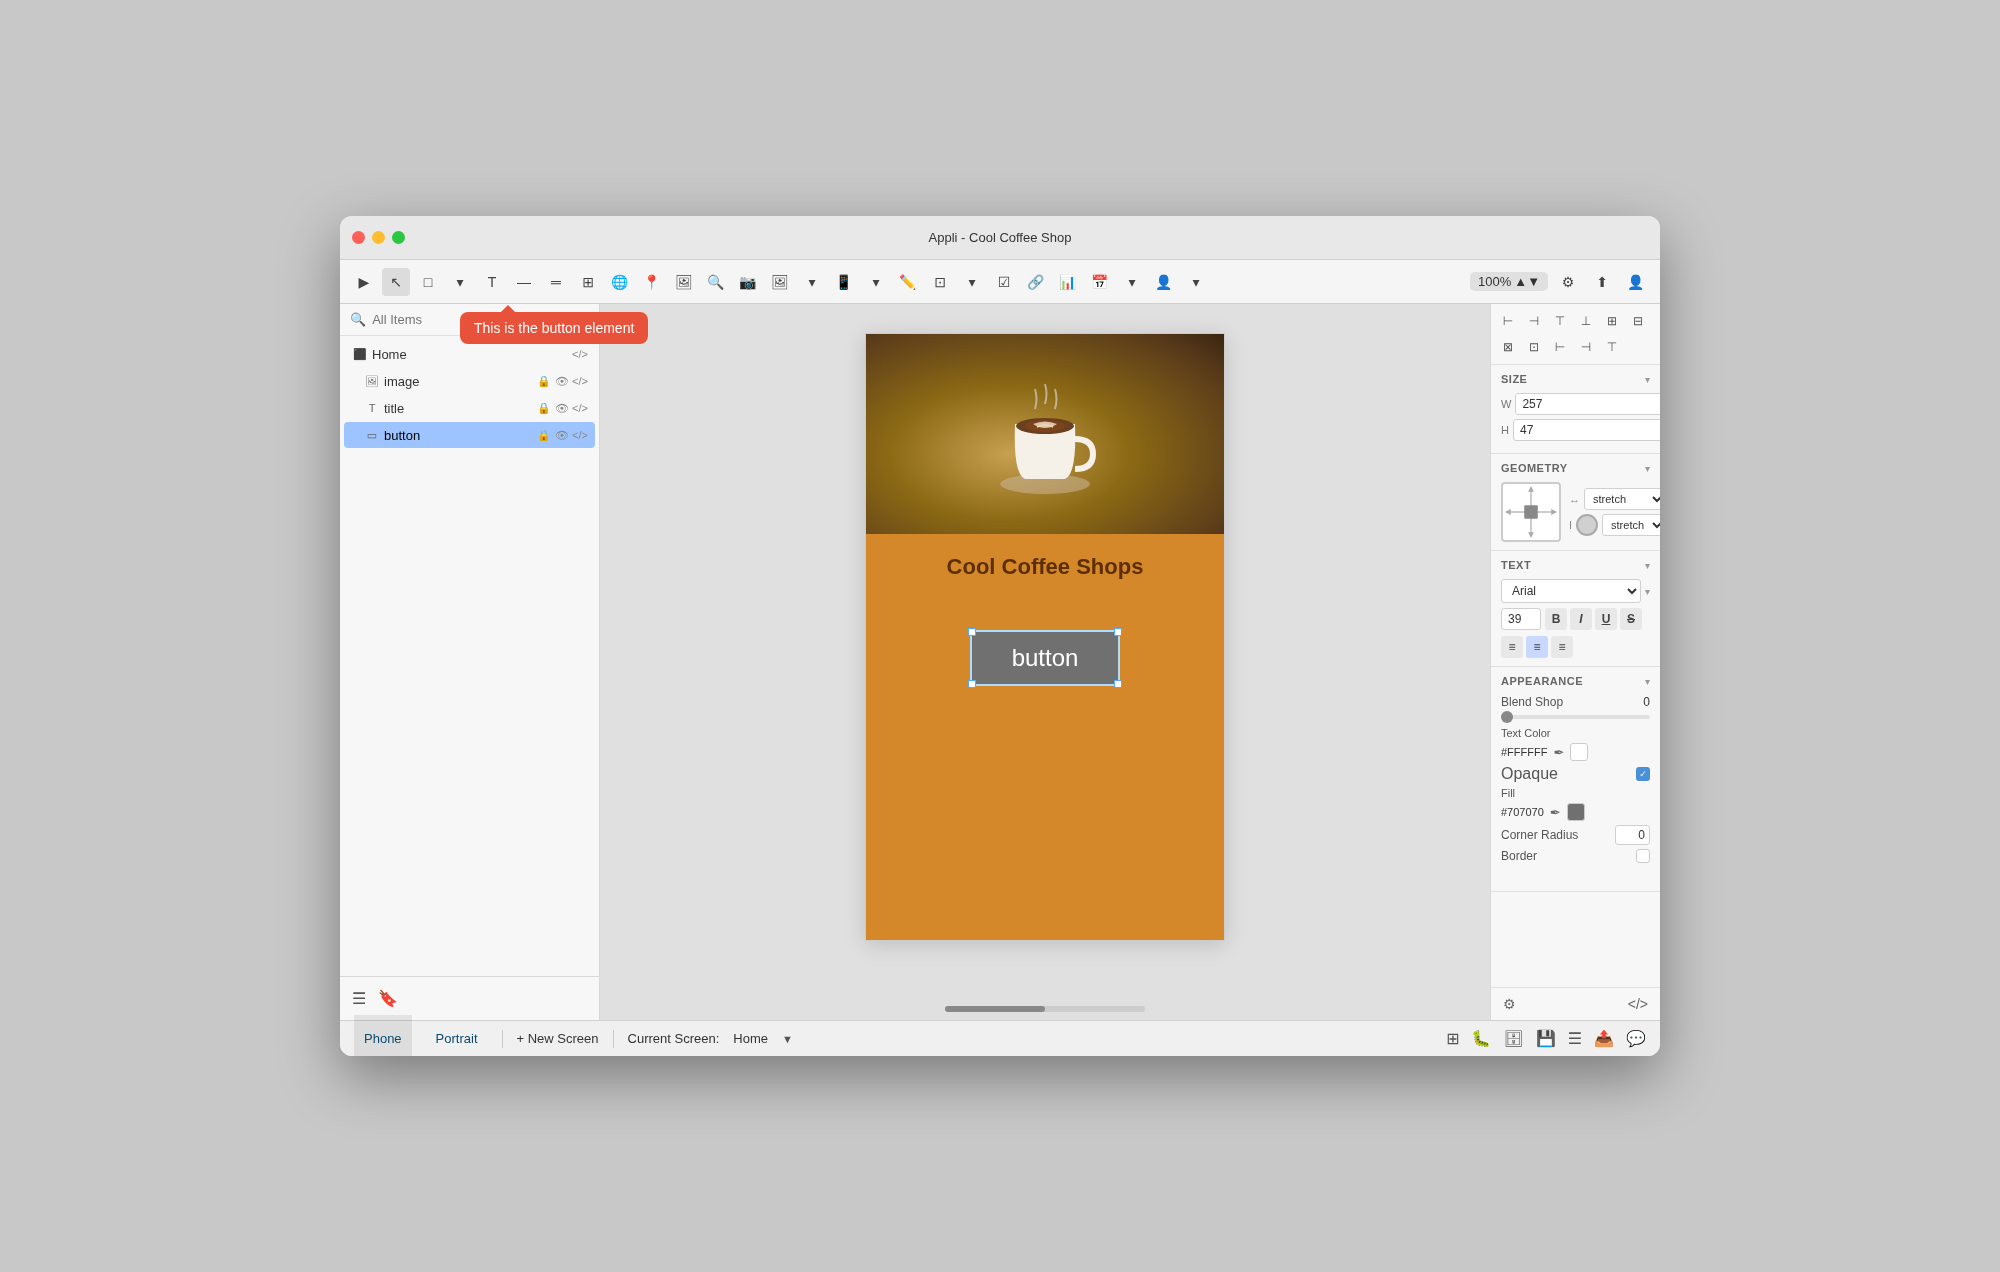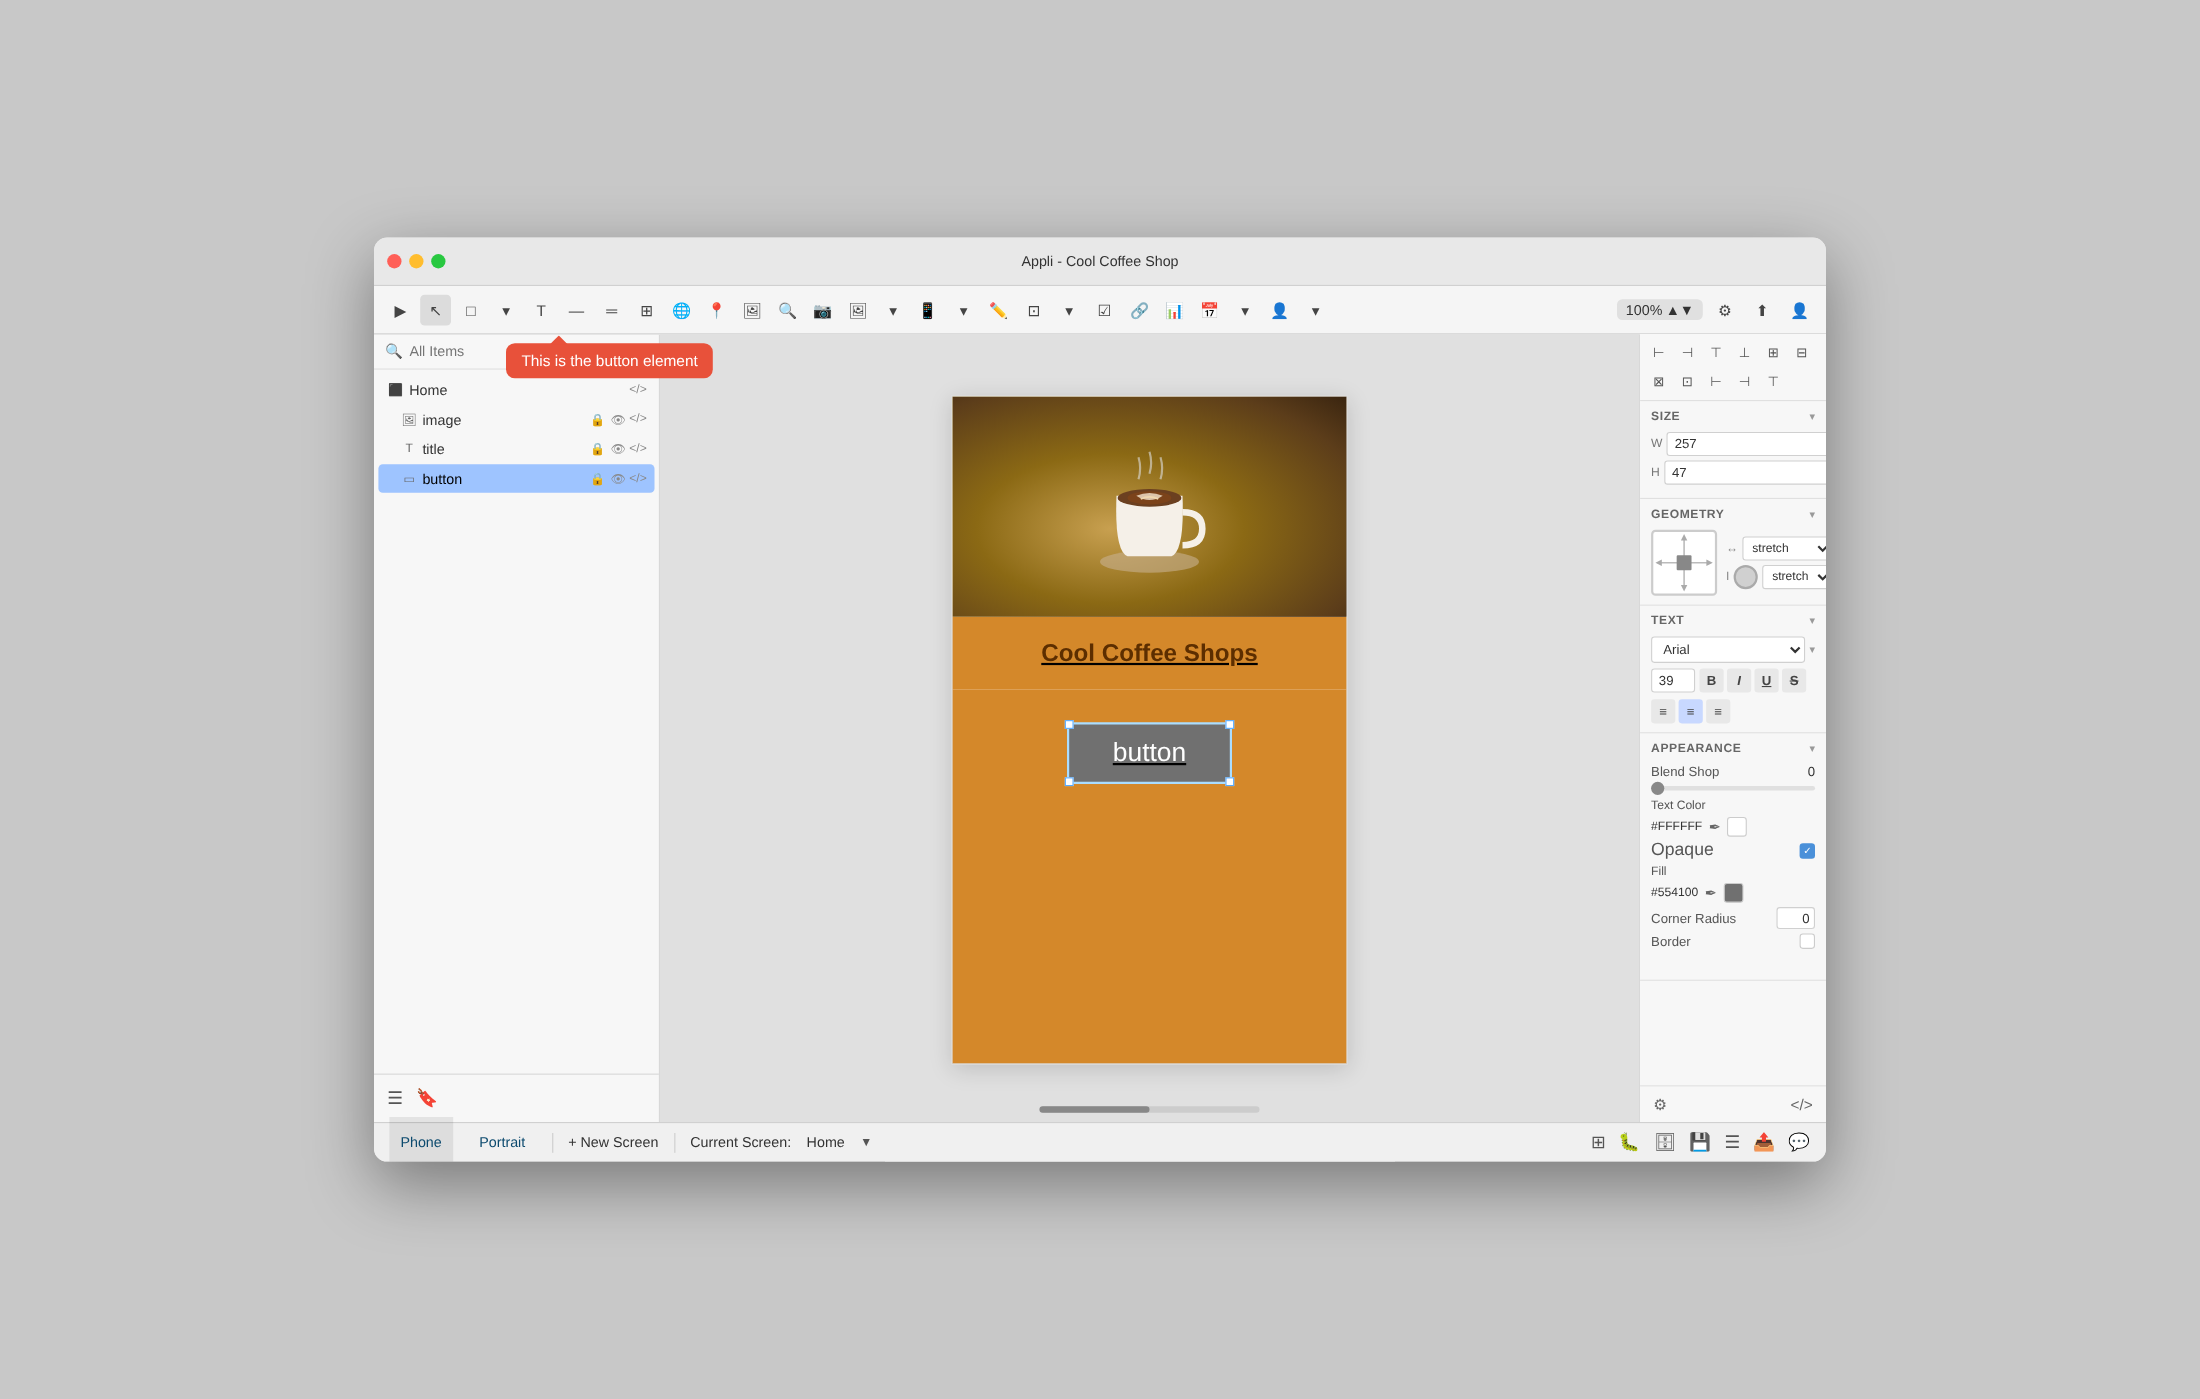--- a/index.html
+++ b/index.html
@@ -208,24 +208,23 @@
       padding: 0 12px;
       gap: 12px;
     }
     
     .canvas-area {
       flex: 1;
       background: #e0e0e0;
       display: flex;
       align-items: flex-start;
       justify-content: center;
-      padding: 56px 20px;
+      padding: 29px 20px;
       overflow: auto;
       position: relative;
-      text-decoration: underline;
     }
     .phone-frame {
       width: 360px;
       background: white;
       position: relative;
       border: 1px solid #ccc;
       box-shadow: 0 4px 20px rgba(0,0,0,0.15);
     }
     .phone-image {
       width: 100%;
@@ -976,21 +975,21 @@
           <div class="color-swatch" style="background:#ffffff;"></div>
         </div>
         <div class="checkbox-row">
           <span class="checkbox-label">Opaque</span>
           <div class="checkbox-blue">✓</div>
         </div>
         <div class="color-row">
           <span class="color-label">Fill</span>
         </div>
         <div class="color-row">
-          <span class="color-hex">#554100</span>
+          <span class="color-hex">#707070</span>
           <span class="color-picker-icon">✒</span>
           <div class="color-swatch" style="background:#707070;"></div>
         </div>
         <div class="radius-row">
           <span class="radius-label">Corner Radius</span>
           <input class="radius-input" type="text" value="0" style="">
         </div>
         <div class="border-row">
           <span class="border-label">Border</span>
           <div class="border-checkbox"></div>

